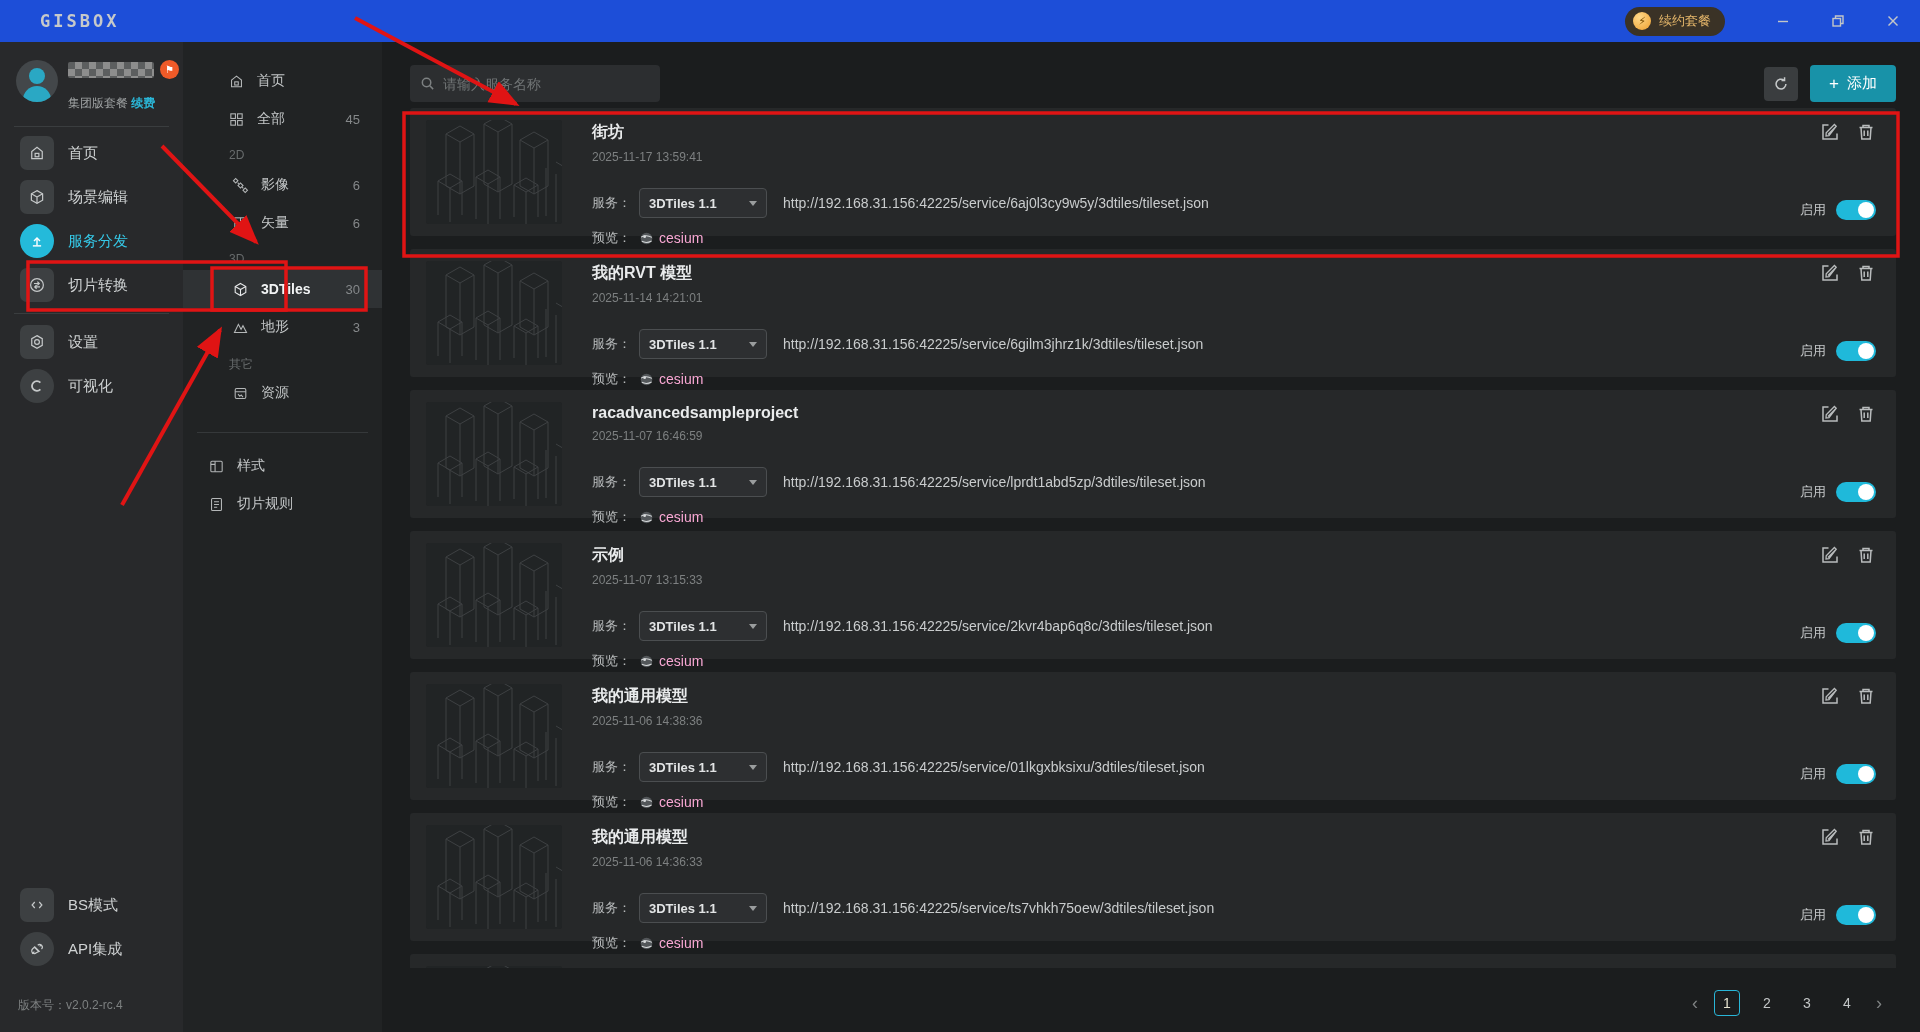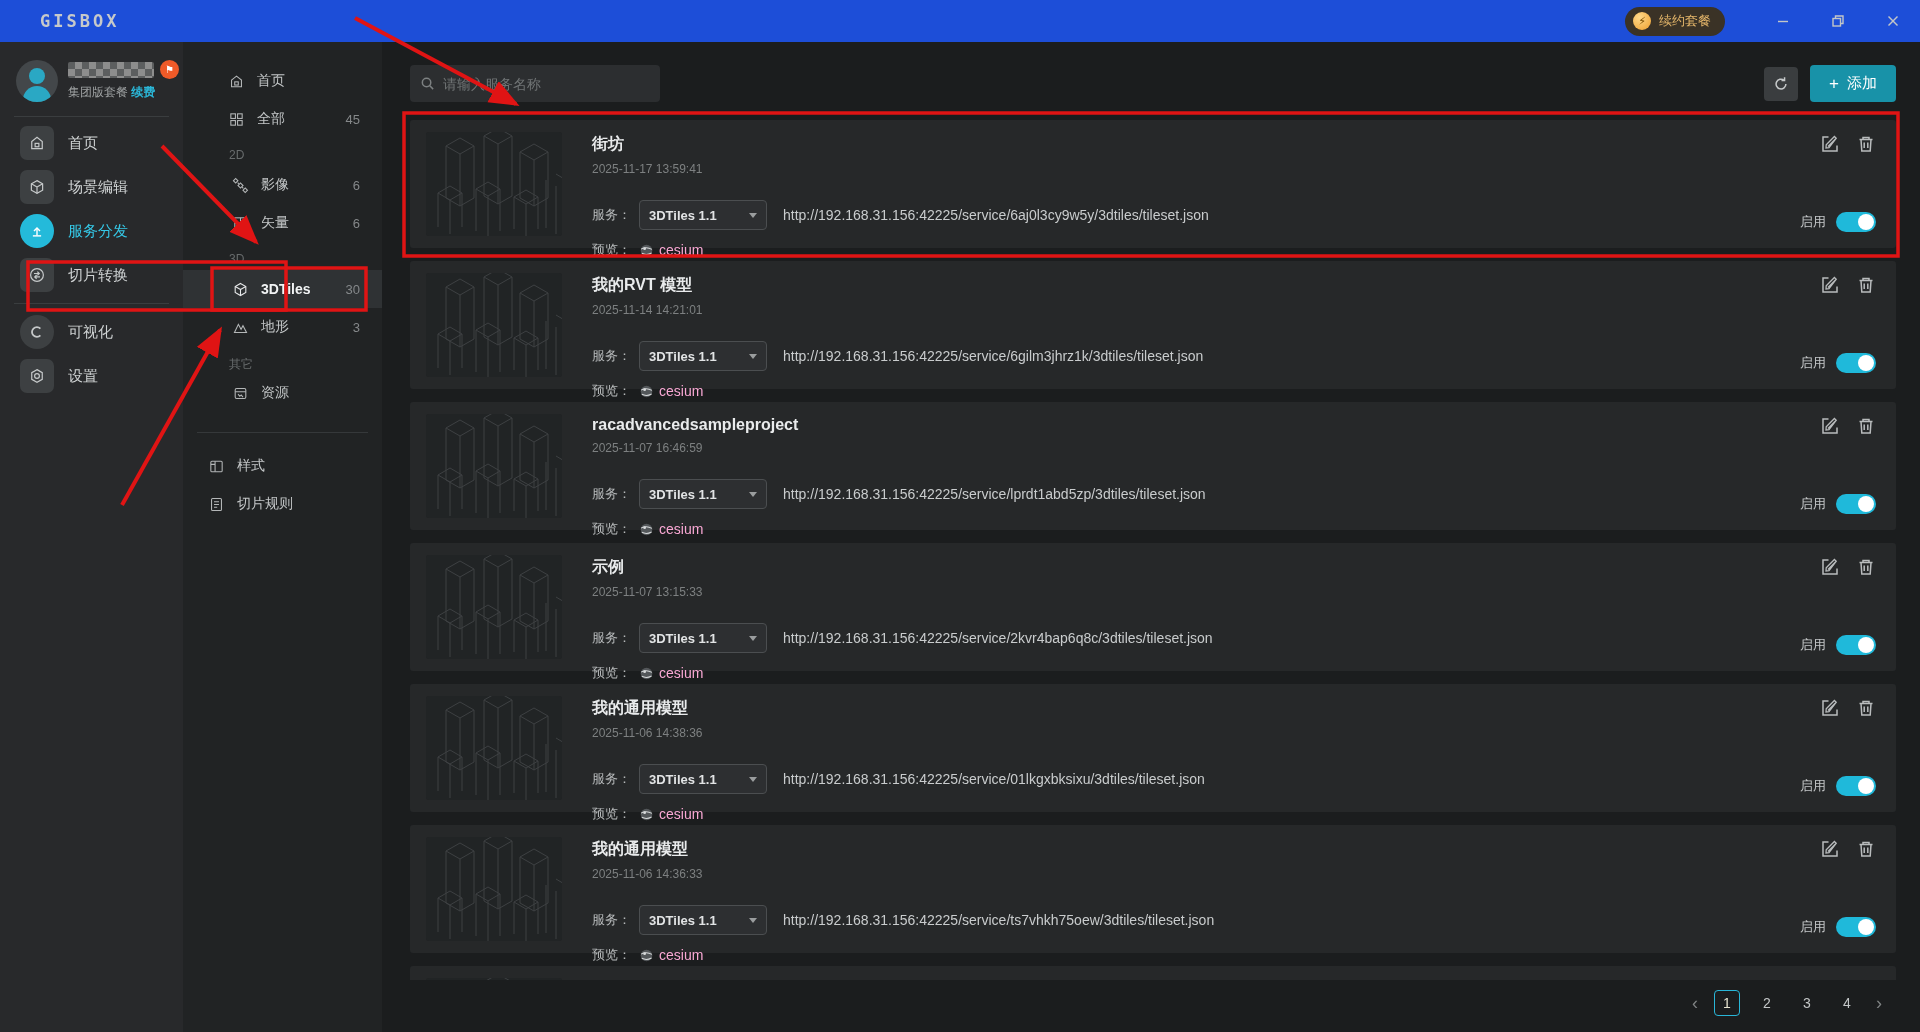--- a/index.html
+++ b/index.html
@@ -26,21 +26,21 @@
   .user { display:flex; margin:18px 0 0 16px; }
   .avatar { width:42px; height:42px; border-radius:50%; background:#43474a; position:relative; overflow:hidden; flex:none; }
   .avatar .head { position:absolute; left:13px; top:8px; width:16px; height:16px; border-radius:50%; background:#2aa8c4; }
   .avatar .body { position:absolute; left:7px; top:26px; width:28px; height:20px; border-radius:14px 14px 0 0; background:#2aa8c4; }
   .user-info { margin-left:10px; }
   .user-name-row { display:flex; align-items:center; gap:6px; }
   .mosaic { width:86px; height:16px; border-radius:2px;
     background:repeating-conic-gradient(#8d8d8d 0% 25%, #5c5e5f 0% 50%) 0 0/14px 14px; }
   .flag-badge { width:19px; height:19px; border-radius:50%; background:#ef5a28; display:flex;
     align-items:center; justify-content:center; color:#fff; font-size:10px; }
-  .user-plan { margin-top:5px; font-size:12px; color:#9ea1a2; }
+  .user-plan { margin-top:16px; font-size:12px; color:#9ea1a2; }
   .user-plan .renew-link { color:#2bb6d7; font-weight:700; cursor:pointer; }
   .side-divider { height:1px; background:#3a3d3f; margin:14px 14px 4px 14px; }
   .nav { margin-top:2px; }
   .nav-item { height:44px; display:flex; align-items:center; padding-left:20px; cursor:pointer; }
   .nav-ico { width:34px; height:34px; border-radius:7px; background:#3d4042; display:flex;
     align-items:center; justify-content:center; flex:none; }
   .nav-ico svg { width:18px; height:18px; stroke:#c6c9ca; fill:none; stroke-width:1.6; }
   .nav-label { margin-left:14px; font-size:15px; color:#cfd2d3; }
   .nav-item.active .nav-ico { background:#24bada; border-radius:50%; }
   .nav-item.active .nav-ico svg { stroke:#fff; }
@@ -73,21 +73,21 @@
     margin-left:8px; width:100%; font-family:inherit; }
   .search-box input::placeholder { color:#6f7374; }
   .toolbar-right { margin-left:auto; display:flex; align-items:center; gap:12px; }
   .refresh-btn { width:34px; height:34px; border-radius:4px; background:#3a3d3f; display:flex;
     align-items:center; justify-content:center; cursor:pointer; }
   .refresh-btn svg { width:16px; height:16px; stroke:#c6c9ca; fill:none; stroke-width:1.7; }
   .add-btn { height:37px; min-width:86px; border-radius:4px; background:#1892a8; color:#fff;
     display:flex; align-items:center; justify-content:center; gap:8px; font-size:15px; padding:0 16px; cursor:pointer; }
   .add-btn .plus { font-size:17px; font-weight:400; }
 
-  .service-list { position:absolute; left:28px; right:24px; top:78px; height:860px; overflow:hidden; }
+  .service-list { position:absolute; left:28px; right:24px; top:66px; height:860px; overflow:hidden; }
   .row { height:128px; background:#262829; border-radius:3px; margin-bottom:13px; display:flex; padding:12px 16px; }
   .thumb { width:136px; height:104px; border-radius:3px; background:#212425; flex:none; overflow:hidden; }
   .row-mid { margin-left:30px; padding-top:0; }
   .row-title { font-size:16px; font-weight:700; color:#e9ebec; padding-top:2px; }
   .row-date { font-size:12px; color:#7d8081; margin-top:7px; }
   .svc-line { display:flex; align-items:center; margin-top:24px;justify-content:flex-end; }
   .svc-label { font-size:13px; color:#b6b9ba; }
   .select { width:128px; height:30px; margin-left:8px; background:#2d2f31; border:1px solid #4b4e50;
     border-radius:4px; display:flex; align-items:center; padding:0 9px; cursor:pointer; }
   .select .sel-val { font-size:13px; font-weight:700; color:#e2e4e5; }
@@ -200,38 +200,57 @@
       <span class="nav-ico">
         <svg viewBox="0 0 24 24">
             <circle cx="12" cy="12" r="8.5"></circle>
             <path d="M8 10 h7 m-2.5 -2.5 L15 10 l-2.5 2.5 M16 14.5 h-7 m2.5 -2.5 L9 14.5 l2.5 2.5"></path>
           </svg>
         </span>
       <span class="nav-label">切片转换</span>
     </div>
     <div class="side-divider" style="margin-top:6px;margin-bottom:6px;"></div>
     <div class="nav-item">
-      <span class="nav-ico" style="border-radius:50%;">
-        <svg viewBox="0 0 24 24" style="stroke-width:2.4">
-            <path d="M16.5 7.5 A6.5 6.5 0 1 0 16.5 16.5"></path>
-          </svg>
-        </span>
-      <span class="nav-label">可视化</span>
-    </div>
-    <div class="nav-item">
       <span class="nav-ico">
         <svg viewBox="0 0 24 24">
             <path d="M12 3.5 L19 7.5 V16.5 L12 20.5 L5 16.5 V7.5 Z"></path>
             <circle cx="12" cy="12" r="3.2"></circle>
           </svg>
         </span>
       <span class="nav-label">设置</span>
     </div>
-  </div>
-
+    <div class="nav-item">
+      <span class="nav-ico" style="border-radius:50%;">
+        <svg viewBox="0 0 24 24" style="stroke-width:2.4">
+            <path d="M16.5 7.5 A6.5 6.5 0 1 0 16.5 16.5"></path>
+          </svg>
+        </span>
+      <span class="nav-label">可视化</span>
+    </div>
+  </div>
+
+  <div class="sidebar-bottom">
+    <div class="nav-item">
+      <span class="nav-ico">
+        <svg viewBox="0 0 24 24">
+            <path d="M9 8 L5.5 12 L9 16 M15 8 L18.5 12 L15 16"></path>
+          </svg>
+        </span>
+      <span class="nav-label">BS模式</span>
+    </div>
+    <div class="nav-item">
+      <span class="nav-ico" style="border-radius:50%;">
+        <svg viewBox="0 0 24 24">
+            <path d="M8.5 15.5 L5.5 18.5 M15.5 8.5 L18 6 M9 10 L14 15 M11 17 a3.5 3.5 0 0 1 -5 -5 L9 9 l6 6 Z M13 7 a3.5 3.5 0 0 1 5 5"></path>
+          </svg>
+        </span>
+      <span class="nav-label">API集成</span>
+    </div>
+    <div class="version">版本号：v2.0.2-rc.4</div>
+  </div>
 </div>
 
 <div class="catalog">
   <div style="height:20px"></div>
   <div class="cat-item top-level">
     <span class="cat-ico">
       <svg viewBox="0 0 24 24">
           <path d="M5 10 L12 4.5 L19 10 V19.5 H5 Z"></path>
           <rect x="9.5" y="12.5" width="5" height="4.5"></rect>
         </svg>

